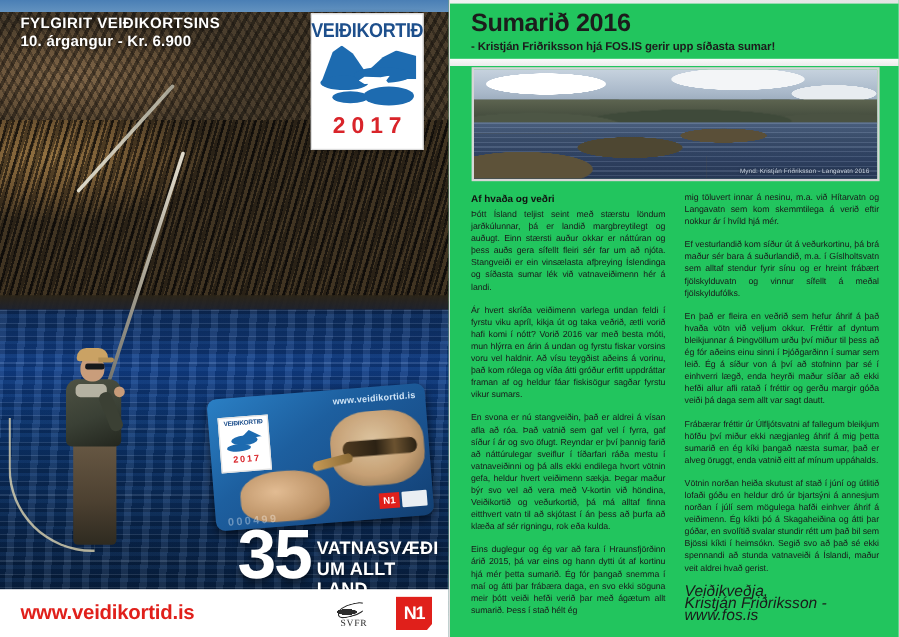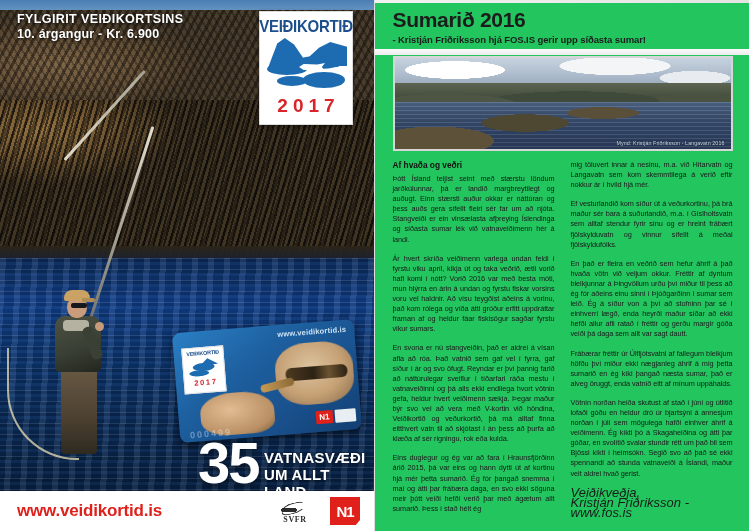--- a/index.html
+++ b/index.html
@@ -252,21 +252,21 @@
     width:30px;height:13px;
     background:
       radial-gradient(ellipse 14px 4px at 9px 8px,#2b2b2b 0 60%,transparent 61%);
     position:relative;
   }
   .svfr .sv-fish:before{
     content:"";position:absolute;left:1px;top:1px;width:22px;height:9px;
     border:1.4px solid #2b2b2b;border-radius:60% 30% 60% 30%;border-right-color:transparent;
     transform:rotate(-12deg);
   }
-  .svfr .sv-txt{font-size:8px;font-weight:bold;color:#2b2b2b;letter-spacing:.6px;
+  .svfr .sv-txt{font-size:8px;font-weight:normal;color:#2b2b2b;letter-spacing:.6px;
     font-family:"Liberation Serif",serif;}
   .n1-logo{
     position:absolute;right:14px;top:6px;width:30px;height:28px;background:#e0201b;
     color:#ffffff;font-size:15px;font-weight:bold;
     display:flex;align-items:center;justify-content:center;letter-spacing:-1px;
     clip-path:polygon(0 0,100% 0,100% 82%,86% 100%,0 100%);
   }
 
   
   .right-page{

